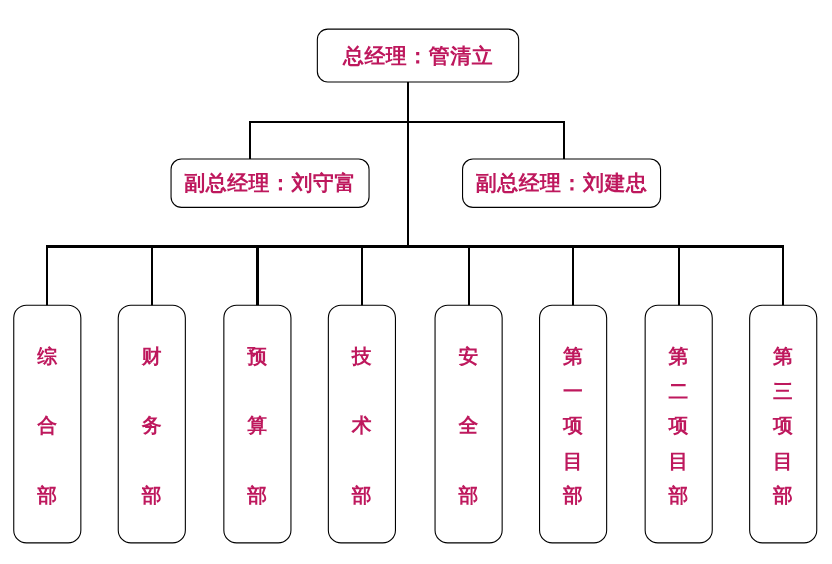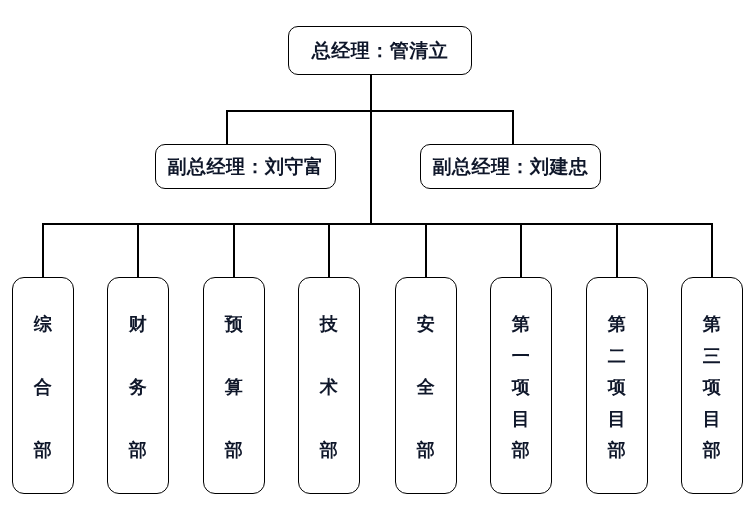--- a/index.html
+++ b/index.html
@@ -20,21 +20,21 @@
   }
   .box {
     position: absolute;
     background: #ffffff;
     border: 1.6px solid #000000;
     box-sizing: border-box;
     display: flex;
     align-items: center;
     justify-content: center;
     font-weight: bold;
-    color: #0f172a;
+    color: #be185d;
     letter-spacing: 0.5px;
   }
   .lvl1 {
     left: 288px; top: 26px; width: 184px; height: 49px;
     border-radius: 10px;
     font-size: 19px;
   }
   .lvl2 {
     top: 144px; width: 181px; height: 45px;
     border-radius: 10px;

